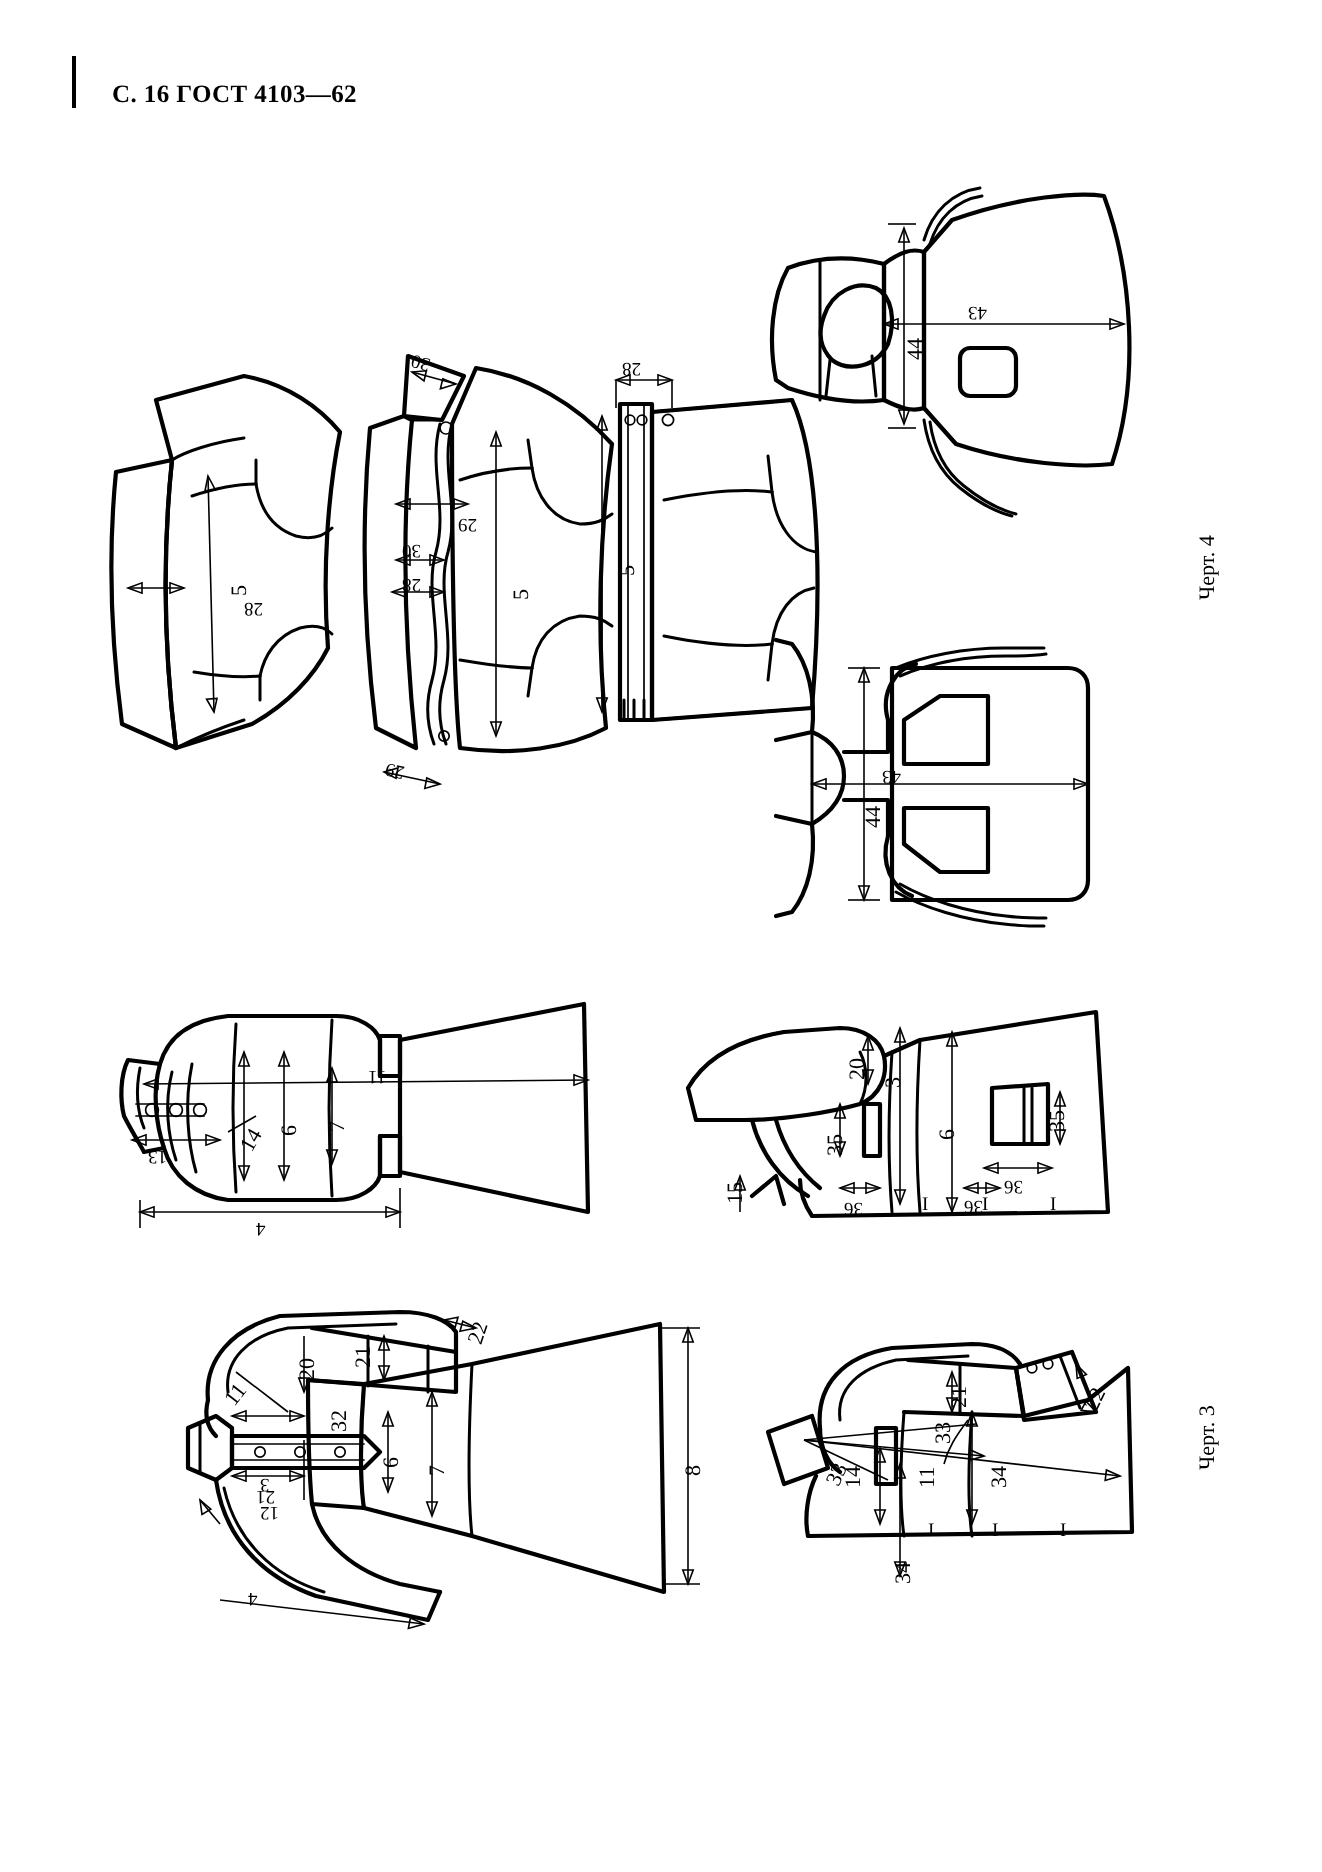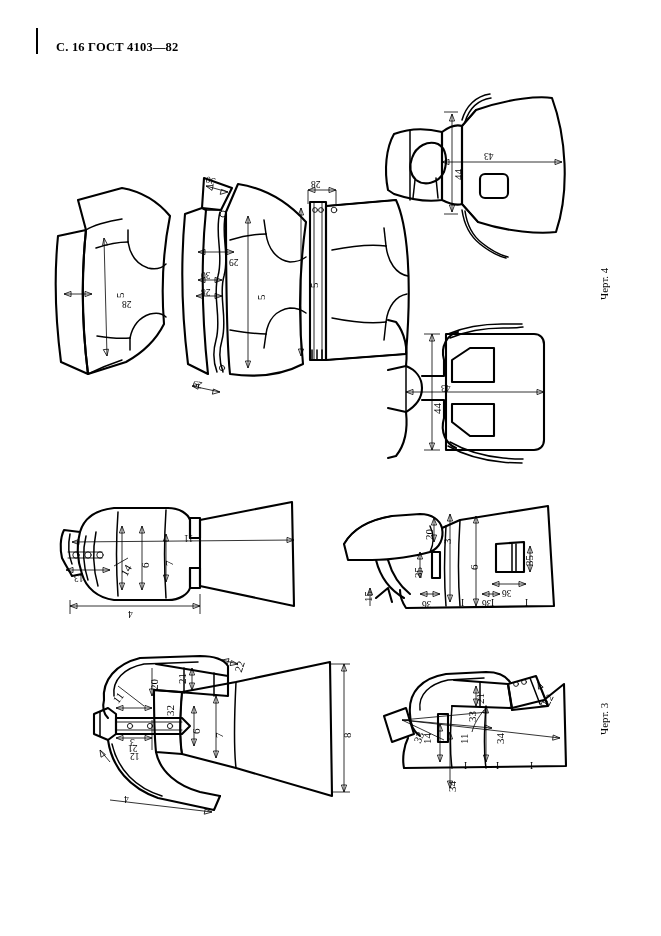--- a/index.html
+++ b/index.html
@@ -30,21 +30,21 @@
      line-height:1;}
   .rm{position:absolute;font-size:9.5px;font-family:"Liberation Serif",serif;
       white-space:nowrap;line-height:1;}
 </style>
 </head>
 <body>
 
 <div class="page">
 
   <div class="spine"></div>
-  <div class="hdr">С. 16 ГОСТ 4103—82</div>
+  <div class="hdr">С. 16 ГОСТ 4103—62</div>
 
   <div class="cap" style="left:598px;top:300px;">Черт. 4</div>
   <div class="cap" style="left:598px;top:735px;">Черт. 3</div>
 
   <div class="fig" style="left:52px;top:186px;">
     <svg width="160" height="200" viewBox="0 0 160 200">
       <path class="ol" d="M6,50 C2,90 3,130 9,176 L36,188 C30,140 29,92 34,44 Z"></path>
       <path class="ol" d="M34,44 L26,14 L70,2 C92,6 108,18 118,30
                           C112,60 109,100 112,138 C105,152 92,166 74,176
                           L36,188 C30,140 29,92 34,44 Z"></path>

